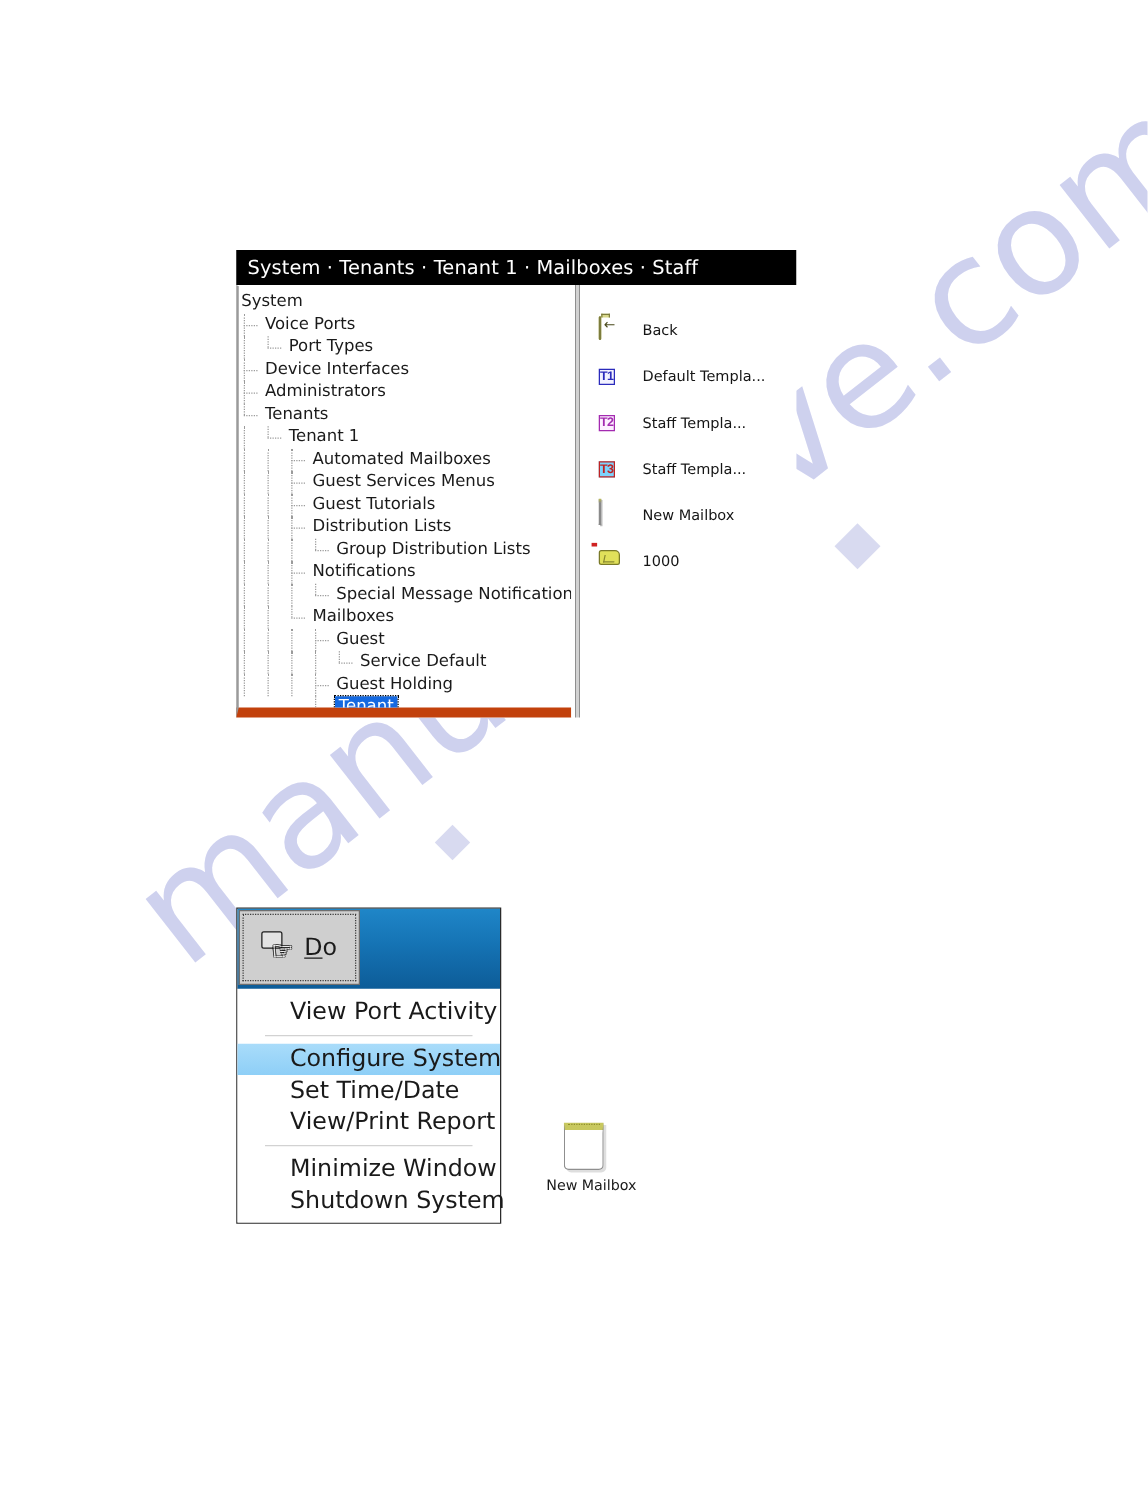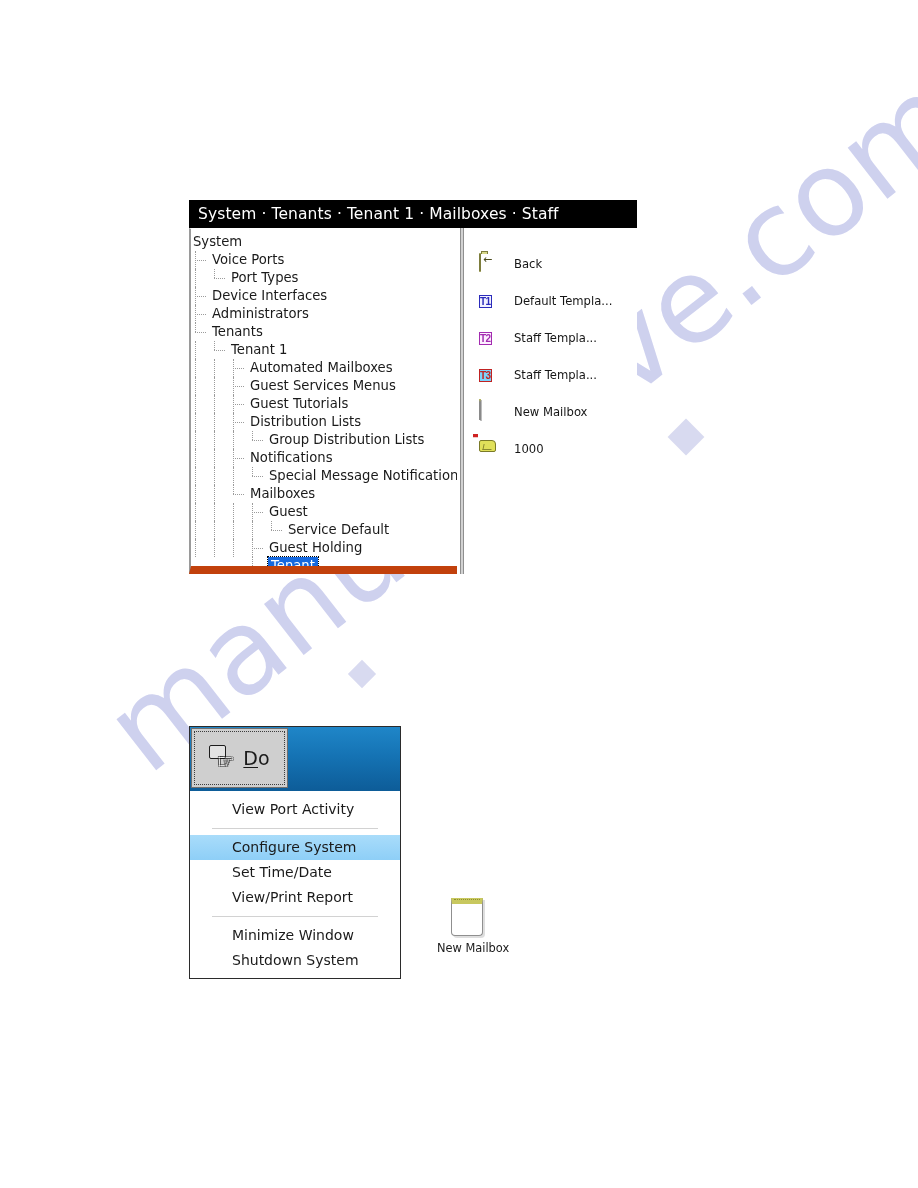--- a/index.html
+++ b/index.html
@@ -332,21 +332,21 @@
   .do-label u { text-underline-offset: 2px; }
 
   .do-list {
     padding: 6px 0 5px 0;
     background: #ffffff;
   }
   .do-item {
     height: 25px;
     line-height: 25px;
     padding-left: 42px;
-    font-size: 14px;
+    font-size: 19px;
     color: #1a1a1a;
     white-space: nowrap;
   }
   .do-item.hl {
     background: linear-gradient(to bottom, #a9dcfa 0%, #8ecff7 100%);
   }
   .do-sep {
     height: 1px;
     background: #d2d2d2;
     margin: 6px 22px 6px 22px;

